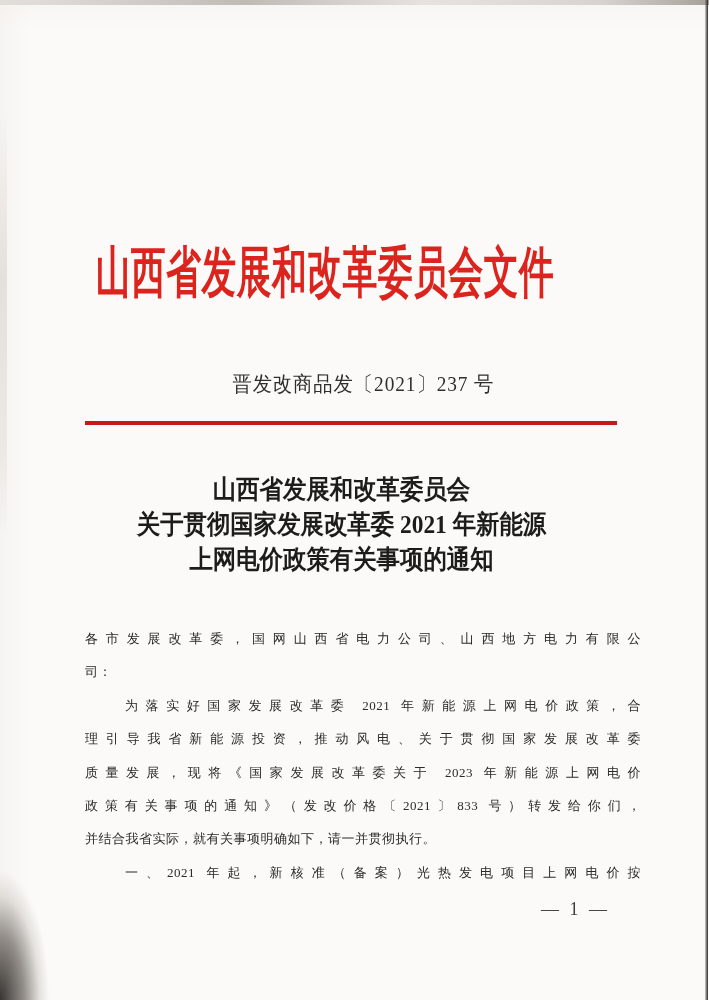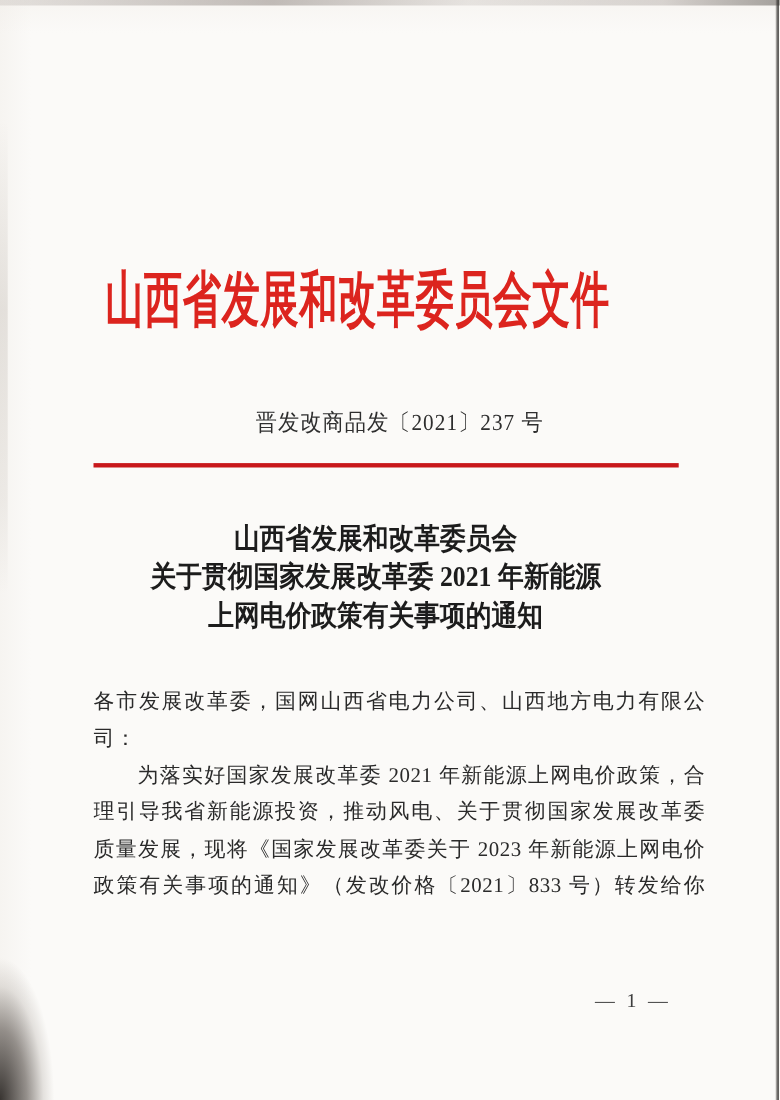--- a/index.html
+++ b/index.html
@@ -84,21 +84,21 @@
     color: #1c1c1c; white-space: nowrap;
   }
   .doc-title .squeeze {
     display: inline-block;
     transform: scaleX(0.90);
     transform-origin: center;
   }
   
   .body-text {
     position: absolute; top: 622px; left: 85px; width: 556px;
-    font-size: 19px; line-height: 33.4px; letter-spacing: 0.5px;
+    font-size: 13px; line-height: 33.4px; letter-spacing: 0.5px;
     color: #2a2a2a;
   }
   .bline {
     height: 33.4px;
     overflow: hidden;
     text-align: justify;
     text-align-last: left;
     white-space: nowrap;
   }
   .bline.fill {
@@ -139,19 +139,21 @@
     </span>
   </div>
 
   <div class="body-text">
       <div class="bline fill">各市发展改革委，国网山西省电力公司、山西地方电力有限公</div>
       <div class="bline">司：</div>
       <div class="bline fill indent">为落实好国家发展改革委 2021 年新能源上网电价政策，合</div>
       <div class="bline fill">理引导我省新能源投资，推动风电、关于贯彻国家发展改革委</div>
       <div class="bline fill">质量发展，现将《国家发展改革委关于 2023 年新能源上网电价</div>
       <div class="bline fill">政策有关事项的通知》（发改价格〔2021〕833 号）转发给你们，</div>
+      <div class="bline">并结合我省实际，就有关事项明确如下，请一并贯彻执行。</div>
+      <div class="bline fill indent">一、2021 年起，新核准（备案）光热发电项目上网电价按</div>
     </div>
 
   <div class="page-number">— 1 —</div>
 
   <div class="corner-shadow"></div>
   <div class="right-edge"></div>
 </div>
 
 </body></html>

